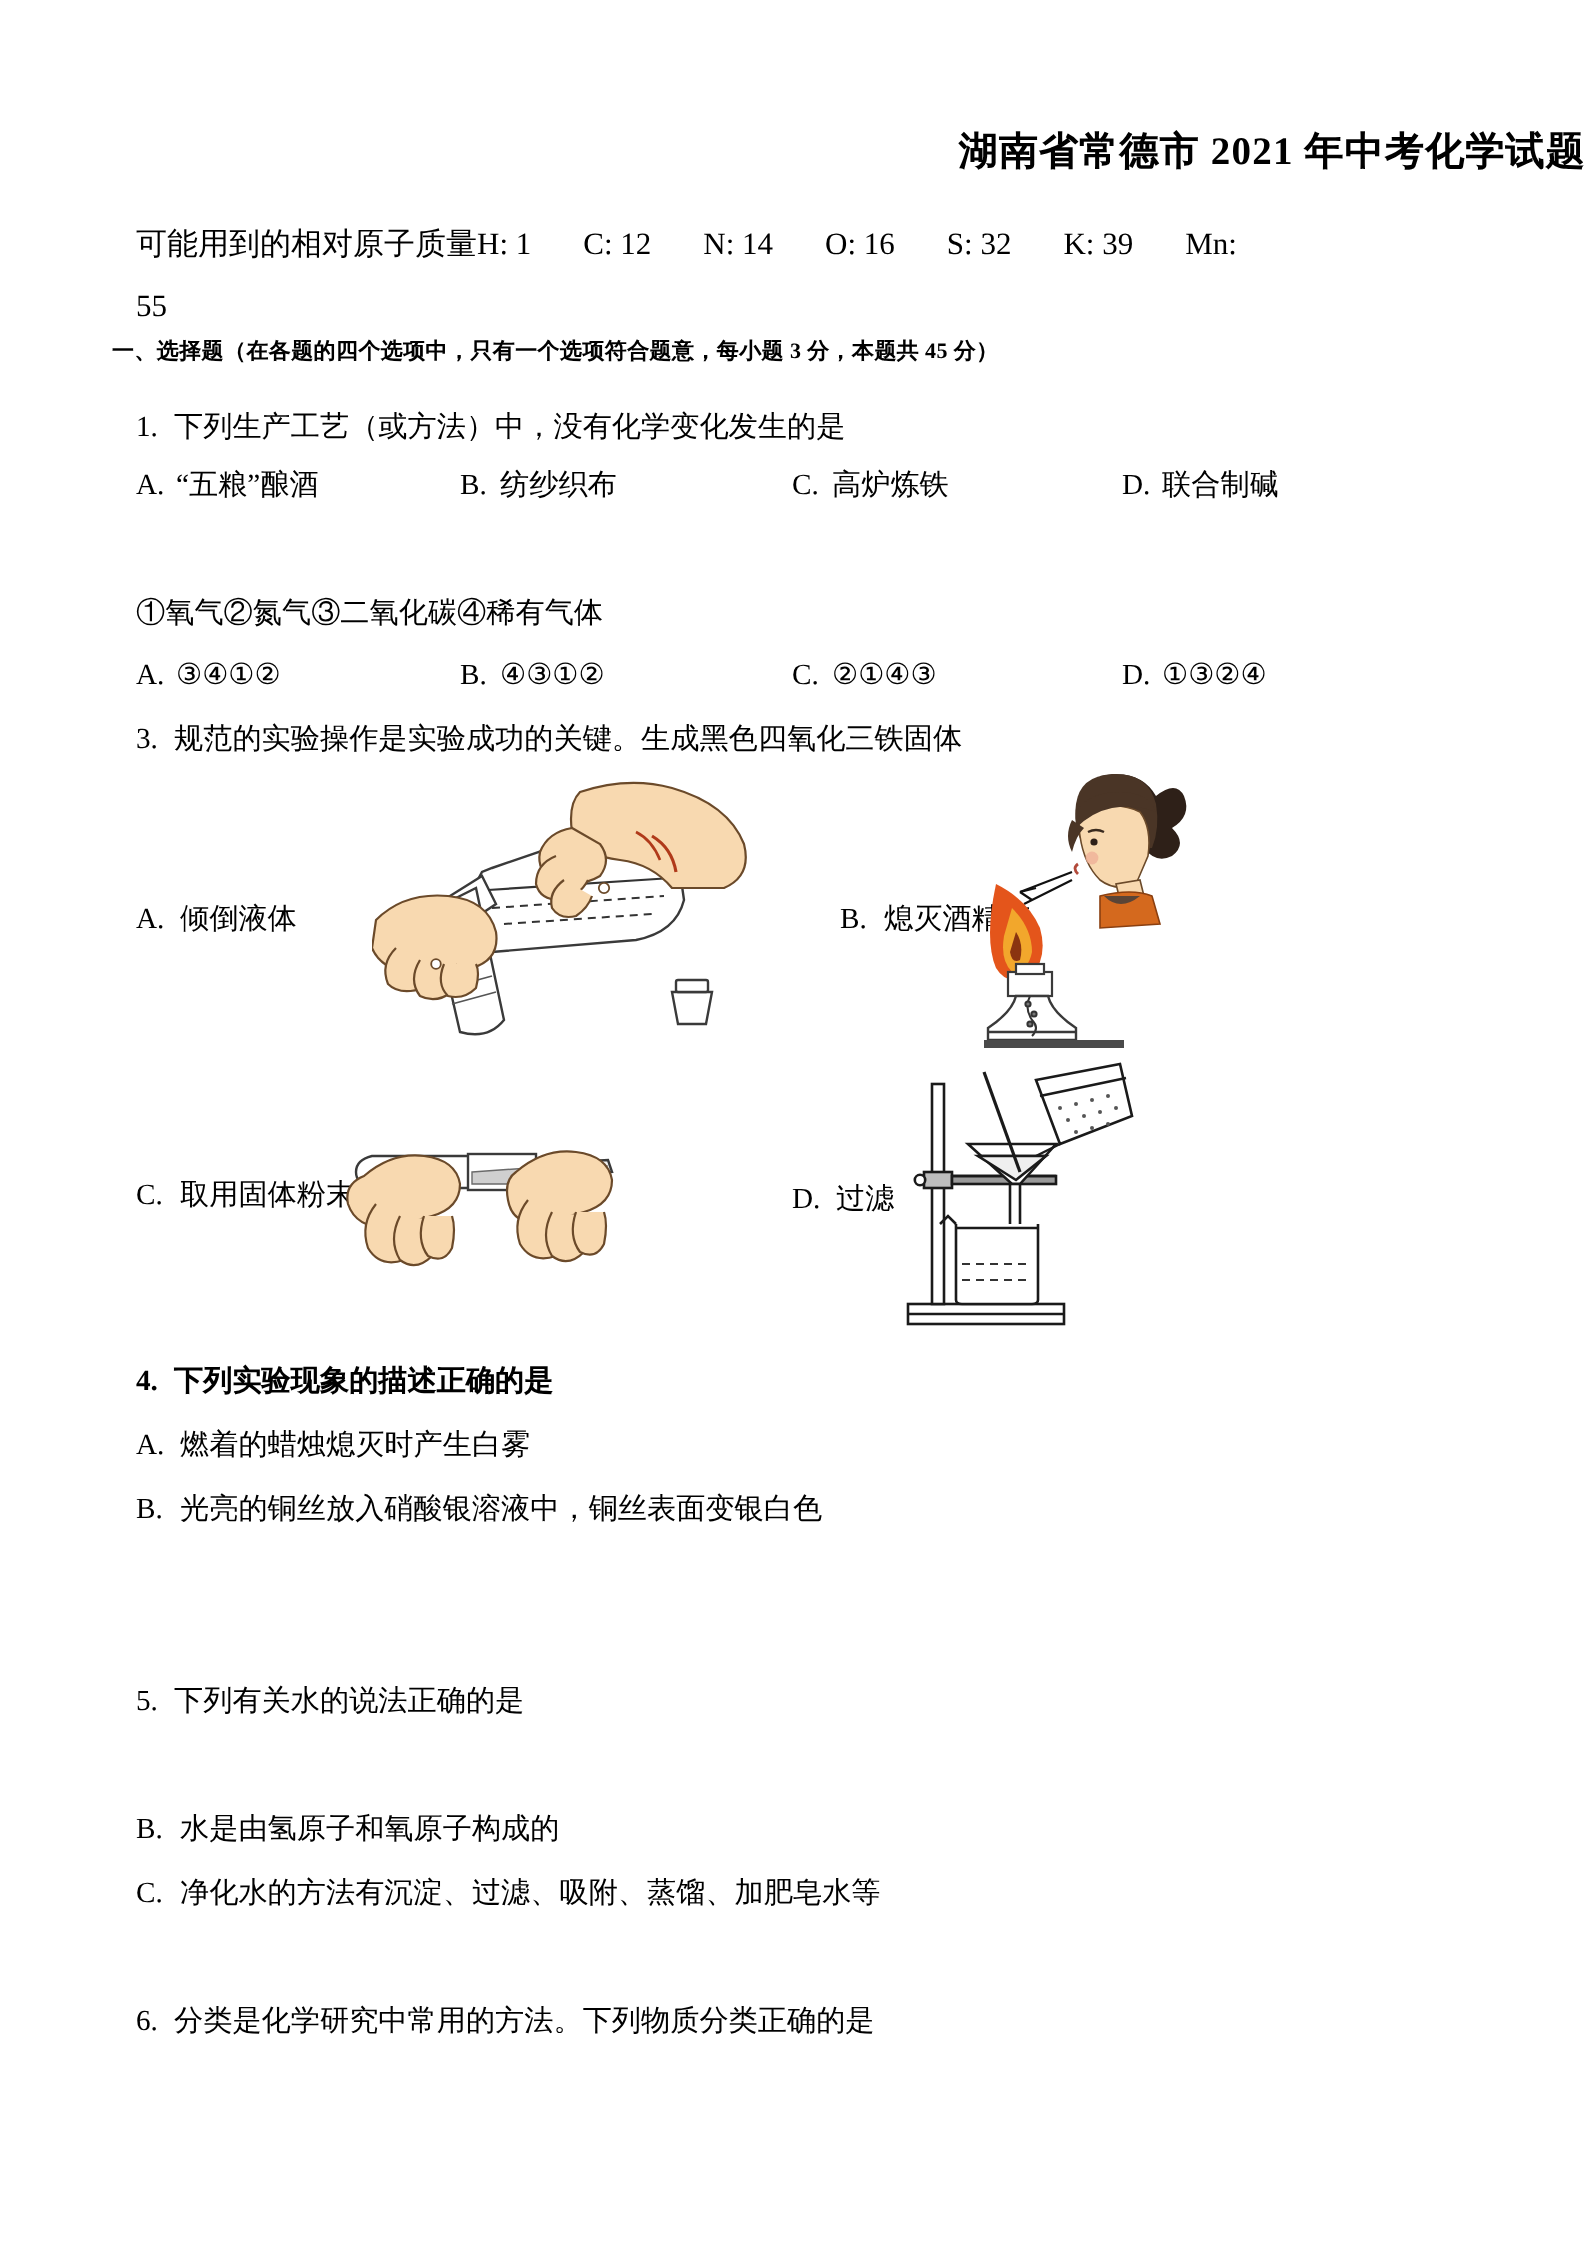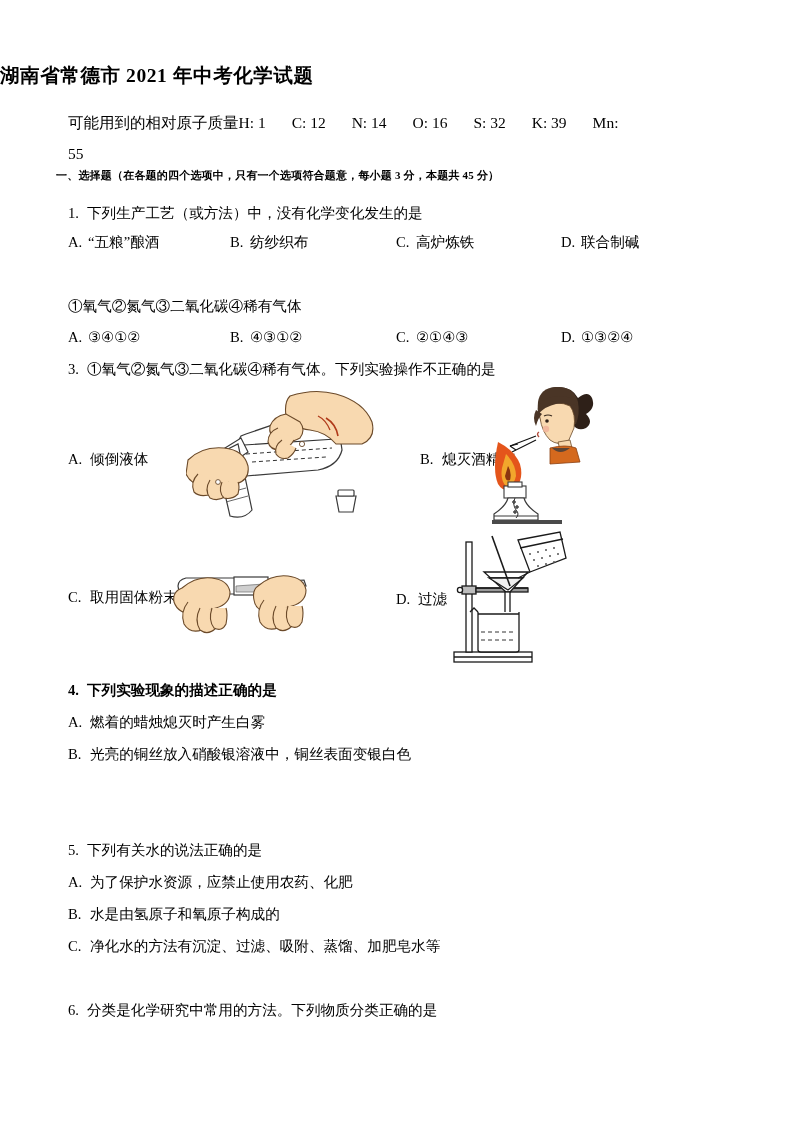--- a/index.html
+++ b/index.html
@@ -17,21 +17,21 @@
     height: 1122px;
     background: #ffffff;
     overflow: hidden;
     margin: 0 auto;
   }
   .doc-title {
     position: absolute;
     left: 0;
     top: 62px;
     width: 793px;
-    text-align: left;
+    text-align: right;
     font-size: 19.5px;
     font-weight: bold;
     letter-spacing: 0.6px;
   }
   .atomic-line {
     position: absolute;
     left: 68px;
     top: 107px;
     width: 672px;
     font-size: 15.5px;
@@ -129,21 +129,21 @@
 
   <div class="qline" style="top:297px">①氧气②氮气③二氧化碳④稀有气体</div>
   <div class="opt-row" style="top:328px">
     <span class="opt-cell" style="left:68px"><span class="opt-letter">A.</span><span>③④①②</span></span>
     <span class="opt-cell" style="left:230px"><span class="opt-letter">B.</span><span>④③①②</span></span>
     <span class="opt-cell" style="left:396px"><span class="opt-letter">C.</span><span>②①④③</span></span>
     <span class="opt-cell" style="left:561px"><span class="opt-letter">D.</span><span>①③②④</span></span>
   </div>
 
   <div class="qline" style="top:360px">
-    <span class="qnum">3.</span><span>①氧气②氮气③二氧化碳④稀有气体。下列实验操作不正确的是</span>
+    <span class="qnum">3.</span><span>规范的实验操作是实验成功的关键。生成黑色四氧化三铁固体</span>
   </div>
 
   <div class="illus-label" style="left:68px; top:450px">
     <span class="opt-letter">A.</span><span>倾倒液体</span>
   </div>
 
   <div class="art" style="left:186px; top:388px">
     <svg width="200" height="132" viewBox="0 0 200 132">
 
       <g stroke="#3a3a3a" stroke-width="1.2" fill="#ffffff">
@@ -359,23 +359,20 @@
   <div class="stacked-opt" style="top:713px">
     <span class="opt-letter">A.</span><span>燃着的蜡烛熄灭时产生白雾</span>
   </div>
   <div class="stacked-opt" style="top:745px">
     <span class="opt-letter">B.</span><span>光亮的铜丝放入硝酸银溶液中，铜丝表面变银白色</span>
   </div>
 
   <div class="qline" style="top:841px">
     <span class="qnum">5.</span><span>下列有关水的说法正确的是</span>
   </div>
-  <div class="stacked-opt" style="top:873px">
-    <span class="opt-letter">A.</span><span>为了保护水资源，应禁止使用农药、化肥</span>
-  </div>
   <div class="stacked-opt" style="top:937px">
     <span class="opt-letter">C.</span><span>净化水的方法有沉淀、过滤、吸附、蒸馏、加肥皂水等</span>
   </div>
   <div class="stacked-opt" style="top:905px">
     <span class="opt-letter">B.</span><span>水是由氢原子和氧原子构成的</span>
   </div>
 
   <div class="qline" style="top:1001px">
     <span class="qnum">6.</span><span>分类是化学研究中常用的方法。下列物质分类正确的是</span>
   </div>

